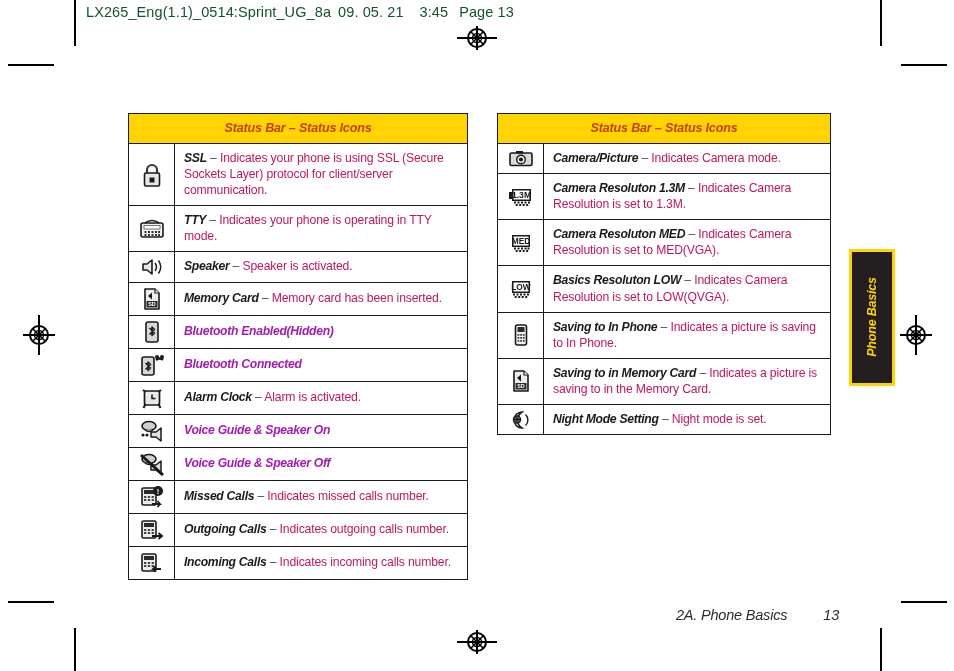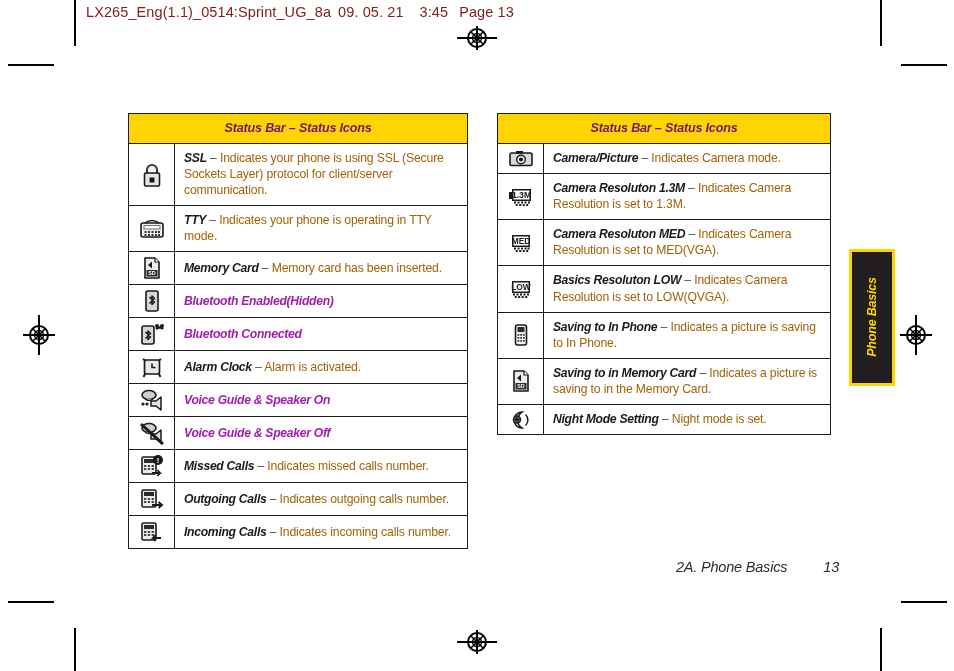--- a/index.html
+++ b/index.html
@@ -34,21 +34,21 @@
   }
 
   
   .slug {
     position: absolute;
     left: 86px;
     top: 4px;
     font-size: 14.5px;
     letter-spacing: 0.1px;
     white-space: nowrap;
-    color: #7f1d1d;
+    color: #14532d;
   }
   .slug .sp1 { display:inline-block; width:7px; }
   .slug .sp2 { display:inline-block; width:16px; }
   .slug .sp3 { display:inline-block; width:11px; }
 
   
   .tbl {
     position: absolute;
     border: 1.4px solid #1a1a1a;
     border-collapse: collapse;
@@ -62,21 +62,21 @@
   }
   .tbl-head {
     background: #ffd400;
     text-align: center;
     font-weight: bold;
     font-style: italic;
     font-size: 12.6px;
     letter-spacing: -0.2px;
     padding: 7px 4px 8px 4px;
     border-bottom: 1.4px solid #1a1a1a;
-    color: #701a75;
+    color: #c2410c;
   }
   .tbl td {
     border-top: 1.2px solid #1a1a1a;
     vertical-align: middle;
   }
   .tbl tr:first-child td { border-top: none; }
   .col-icon {
     width: 45px;
     border-right: 1.2px solid #1a1a1a;
     text-align: left;
@@ -89,21 +89,21 @@
     line-height: 1.32;
     color: #4d4d4d;
     letter-spacing: -0.15px;
   }
   .col-desc b {
     font-style: italic;
     font-weight: bold;
     color: #1a1a1a;
     letter-spacing: -0.3px;
   }
-  .col-desc .plain { color: #a16207; }
+  .col-desc .plain { color: #be185d; }
   .col-desc.nodash b { color:#a21caf; }
 
   .icon-svg { display:block; margin: 0 auto; }
 
   
   .side-tab {
     position: absolute;
     left: 849px;
     top: 249px;
     width: 46px;
@@ -135,21 +135,21 @@
   .footer {
     position: absolute;
     left: 676px;
     top: 559px;
     font-size: 14.5px;
     font-style: italic;
     color: #2b2b2b;
     white-space: nowrap;
     letter-spacing: -0.2px;
   }
-  .footer .pg { display:inline-block; margin-left: 36px; }
+  .footer .pg { display:inline-block; margin-left: 36px; margin-top: 48px; }
 </style>
 </head>
 <body>
 
 <div class="crop-v" style="left:74px; top:0; height:46px;"></div>
 <div class="crop-h" style="left:8px; top:64px; width:46px;"></div>
 <div class="crop-v" style="left:880px; top:0; height:46px;"></div>
 <div class="crop-h" style="left:901px; top:64px; width:46px;"></div>
 <div class="crop-v" style="left:74px; top:628px; height:43px;"></div>
 <div class="crop-h" style="left:8px; top:601px; width:46px;"></div>
@@ -231,20 +231,32 @@
               <rect x="19" y="15" width="2" height="2"></rect>
             </g>
           </svg>
         </td>
         <td class="col-desc">
           <b>TTY</b><span> – </span><span class="plain">Indicates your phone is operating in TTY mode.</span>
         </td>
       </tr>
       <tr>
         <td class="col-icon">
+          <svg class="icon-svg" width="24" height="20" viewBox="0 0 24 20">
+            <path d="M3 7 H7 L12 3 V17 L7 13 H3 Z" fill="#e8e8e8" stroke="#1a1a1a" stroke-width="1.6" stroke-linejoin="round"></path>
+            <path d="M15 6 Q18 10 15 14" fill="none" stroke="#1a1a1a" stroke-width="1.5"></path>
+            <path d="M18.5 3.5 Q23 10 18.5 16.5" fill="none" stroke="#1a1a1a" stroke-width="1.5"></path>
+          </svg>
+        </td>
+        <td class="col-desc">
+          <b>Speaker</b><span> – </span><span class="plain">Speaker is activated.</span>
+        </td>
+      </tr>
+      <tr>
+        <td class="col-icon">
           <svg class="icon-svg" width="20" height="24" viewBox="0 0 20 24">
             <path d="M3 2 H13 L17 6 V22 H3 Z" fill="#ececec" stroke="#1a1a1a" stroke-width="1.6" stroke-linejoin="round"></path>
             <path d="M13 2 V6 H17" fill="#fff" stroke="#1a1a1a" stroke-width="1.2"></path>
             <path d="M6 9 L10 5.5 L10 12.5 Z" fill="#1a1a1a"></path>
             <rect x="4.5" y="14" width="11" height="6.5" fill="#2b2b2b"></rect>
             <text x="10" y="19.3" font-family="Liberation Sans, sans-serif" font-size="5.4" font-weight="bold" fill="#fff" text-anchor="middle">SD</text>
           </svg>
         </td>
         <td class="col-desc">
           <b>Memory Card</b><span> – </span><span class="plain">Memory card has been inserted.</span>

